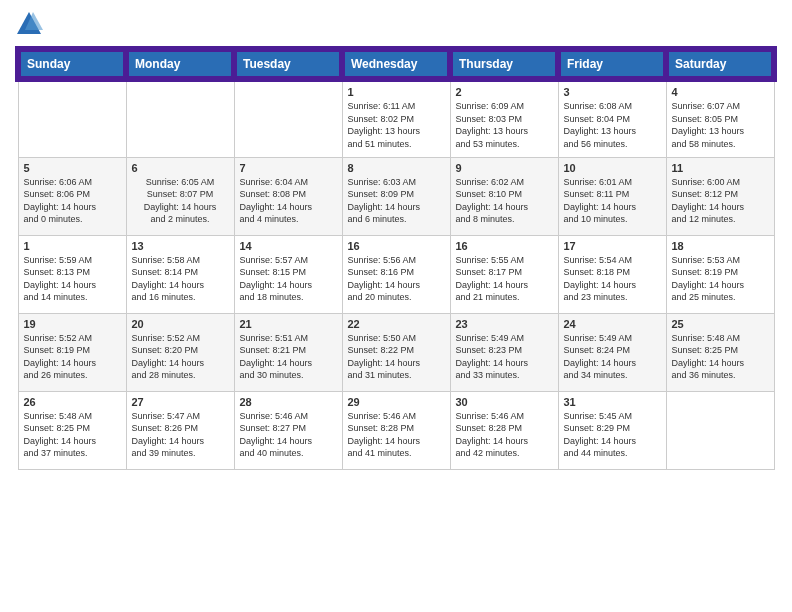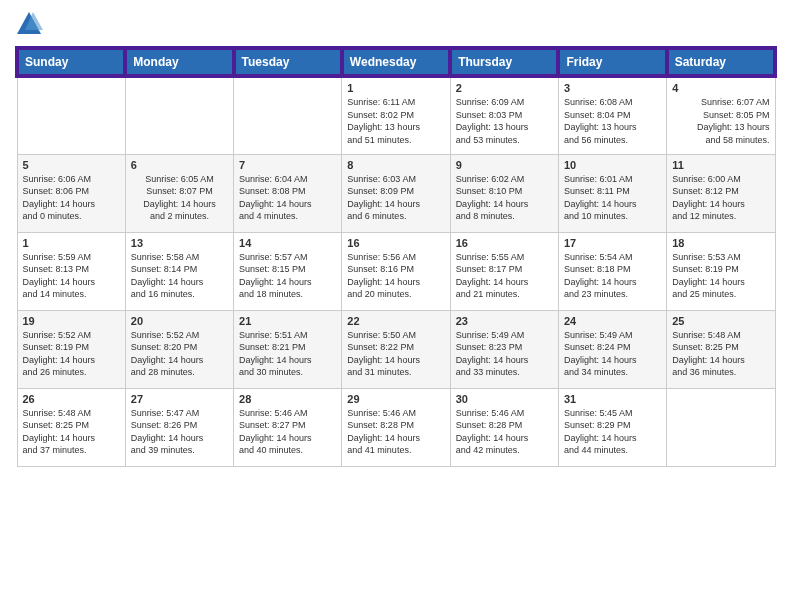--- a/index.html
+++ b/index.html
@@ -63,21 +63,21 @@
       border-collapse: collapse;
       table-layout: fixed;
     }
     thead tr th {
       background-color: #2a6db5;
       color: #fff;
       font-size: 12px;
       font-weight: bold;
       text-align: left;
       padding: 5px 6px;
-      border: 4px solid #4c1d95;
+      border: 6px solid #4c1d95;
     }
     tbody tr td {
       border: 1px solid #ccc;
       vertical-align: top;
       padding: 4px 5px;
       font-size: 9.5px;
       color: #333;
       height: 78px;
       background: #fff;
     }
@@ -156,21 +156,21 @@
           </td>
           <td>
             <div class="day-num">3</div>
             <div class="day-info" style="white-space: pre-line;">Sunrise: 6:08 AM
 Sunset: 8:04 PM
 Daylight: 13 hours
 and 56 minutes.</div>
           </td>
           <td>
             <div class="day-num">4</div>
-            <div class="day-info" style="white-space: pre-line; text-align: right;">Sunrise: 6:07 AM
+            <div class="day-info" style="white-space: pre-line;">Sunrise: 6:07 AM
 Sunset: 8:05 PM
 Daylight: 13 hours
 and 58 minutes.</div>
           </td>
         </tr>
         <tr>
           <td>
             <div class="day-num">5</div>
             <div class="day-info" style="white-space: pre-line;">Sunrise: 6:06 AM
 Sunset: 8:06 PM

